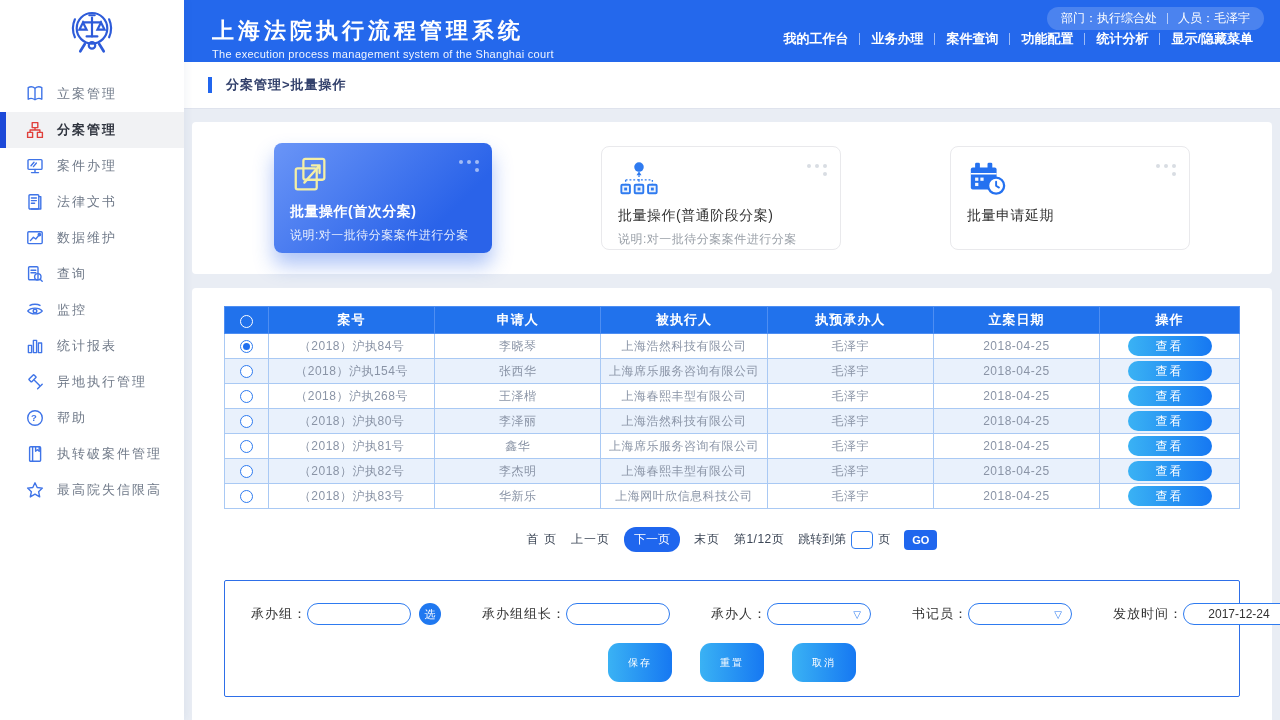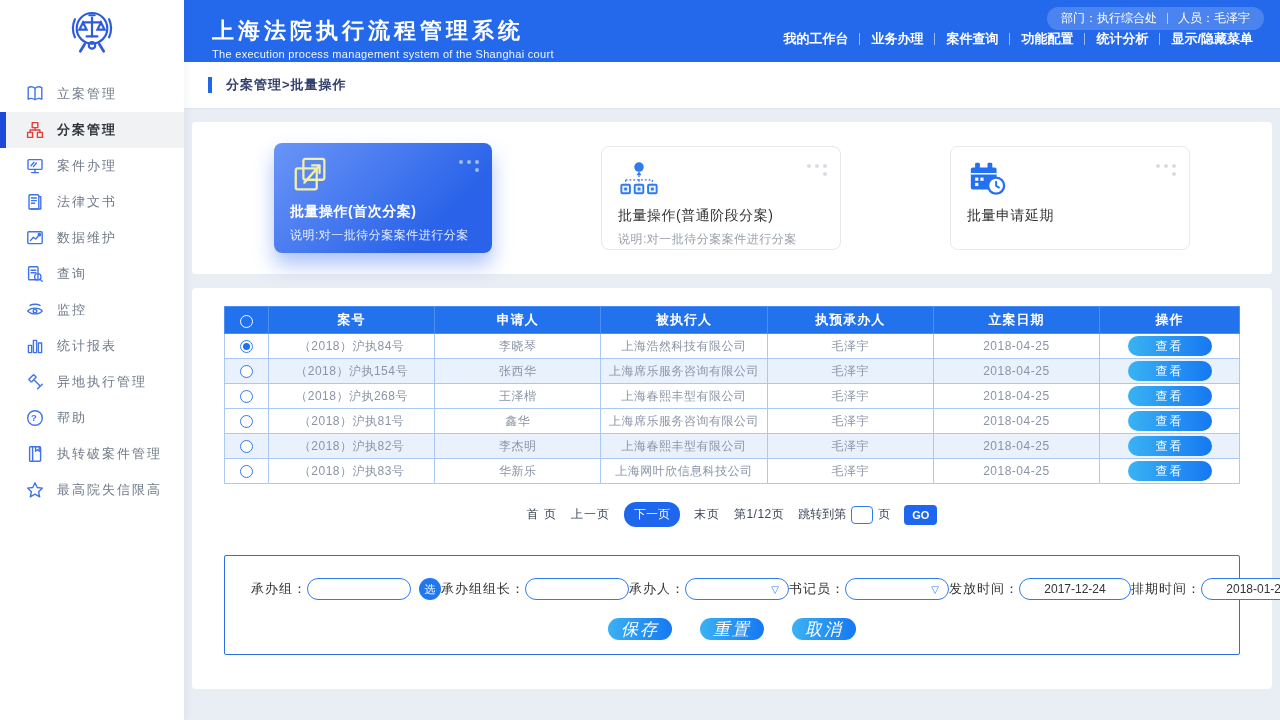--- a/index.html
+++ b/index.html
@@ -72,29 +72,29 @@
   .pagination > * { margin:0 7px; }
   .page-link { cursor:pointer; letter-spacing:1px; }
   .page-next { background:#1f66ee; color:#fff; border-radius:12px; padding:4px 10px; cursor:pointer; }
   .page-info { letter-spacing:.5px; }
   .jump-wrap { display:flex; }
   .jump-input { width:22px; height:18px; border:1px solid #2e7bf0; border-radius:4px; margin:0 5px; outline:none; text-align:center; font-size:11px; }
   .go-btn { background:#1f66ee; color:#fff; border:none; border-radius:4px; padding:4px 8px; font-size:11px; font-weight:bold; cursor:pointer; }
 
   
   .assign-form { border:1px solid #2e6fe8; margin:28px 0 18px; padding:22px 26px 14px; border-radius:2px; }
-  .form-row { display:flex; align-items:center; justify-content:space-between; }
+  .form-row { display:flex; align-items:center; justify-content:space-between;gap:41px; }
   .field { display:flex; align-items:center; font-size:13px; color:#333; letter-spacing:1px; white-space:nowrap; }
   .oval-wrap { position:relative; display:inline-flex; align-items:center; }
   .oval-input { width:104px; height:22px; border:1px solid #2e7bf0; border-radius:11px; padding:0 10px; font-size:12px; color:#333; outline:none; background:#fff; }
   .dd-arrow { position:absolute; right:9px; color:#2e7bf0; font-size:10px; pointer-events:none; }
   .select-circle { width:22px; height:22px; border-radius:50%; background:#1f78f0; color:#fff; font-size:11px; border:none; margin-left:8px; cursor:pointer; line-height:1; }
   .date-input { width:112px; text-align:center; }
   .form-buttons { display:flex; justify-content:center; margin-top:18px; }
-  .form-btn { width:64px; height:22px; border:none; border-radius:11px; background:linear-gradient(90deg,#3ab2f4,#1678f2); color:#fff; font-size:17px; letter-spacing:2px; cursor:pointer; margin:0 14px;font-style:italic; }
+  .form-btn { width:64px; height:39px; border:none; border-radius:11px; background:linear-gradient(90deg,#3ab2f4,#1678f2); color:#fff; font-size:10px; letter-spacing:2px; cursor:pointer; margin:0 14px; }
 </style>
 </head>
 <body>
 
 <div class="app">
 
   <aside class="sidebar">
     <div class="logo-wrap">
       <svg width="54" height="54" viewBox="0 0 60 60">
         <g fill="none" stroke="#2d5bd9" stroke-width="2.4" stroke-linecap="round">
@@ -398,20 +398,29 @@
               </tr>
               <tr>
                 <td><span class="radio"></span></td>
                 <td>（2018）沪执268号</td>
                 <td>王泽楷</td>
                 <td>上海春熙丰型有限公司</td>
                 <td>毛泽宇</td>
                 <td>2018-04-25</td>
                 <td><button class="view-btn">查看</button></td>
               </tr>
+              <tr class="alt">
+                <td><span class="radio"></span></td>
+                <td>（2018）沪执80号</td>
+                <td>李泽丽</td>
+                <td>上海浩然科技有限公司</td>
+                <td>毛泽宇</td>
+                <td>2018-04-25</td>
+                <td><button class="view-btn">查看</button></td>
+              </tr>
               <tr>
                 <td><span class="radio"></span></td>
                 <td>（2018）沪执81号</td>
                 <td>鑫华</td>
                 <td>上海席乐服务咨询有限公司</td>
                 <td>毛泽宇</td>
                 <td>2018-04-25</td>
                 <td><button class="view-btn">查看</button></td>
               </tr>
               <tr class="alt">

